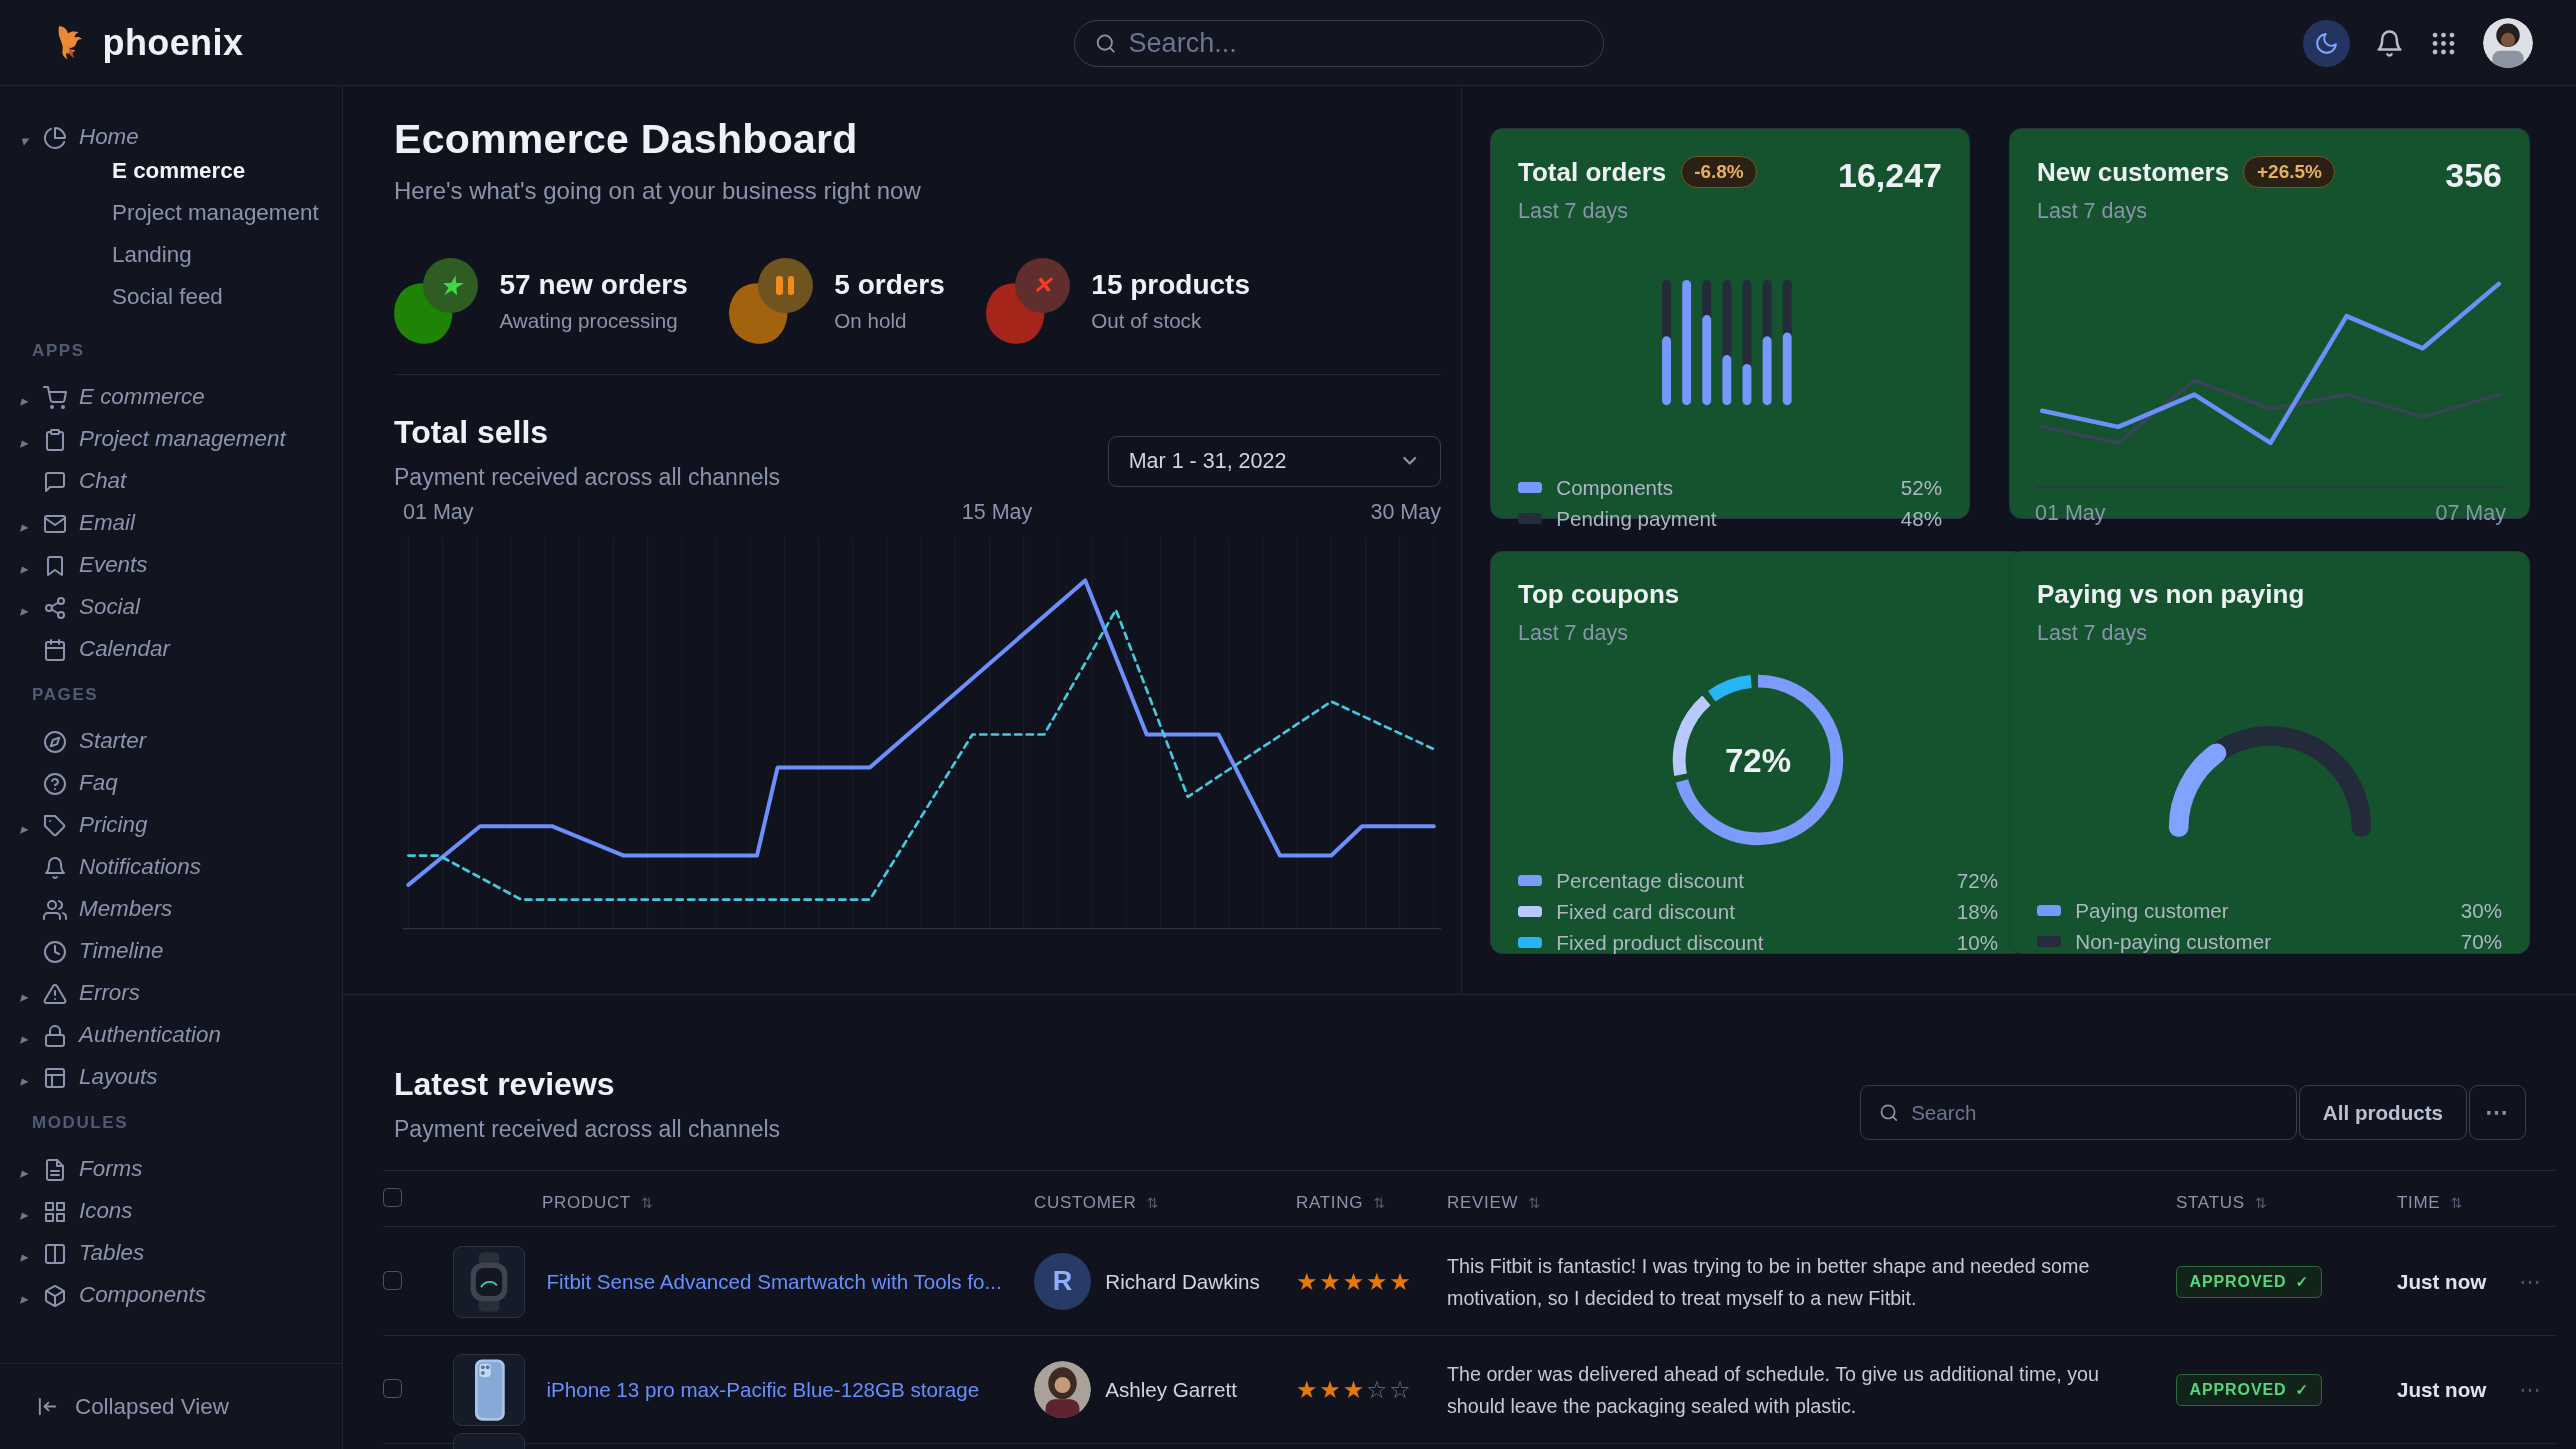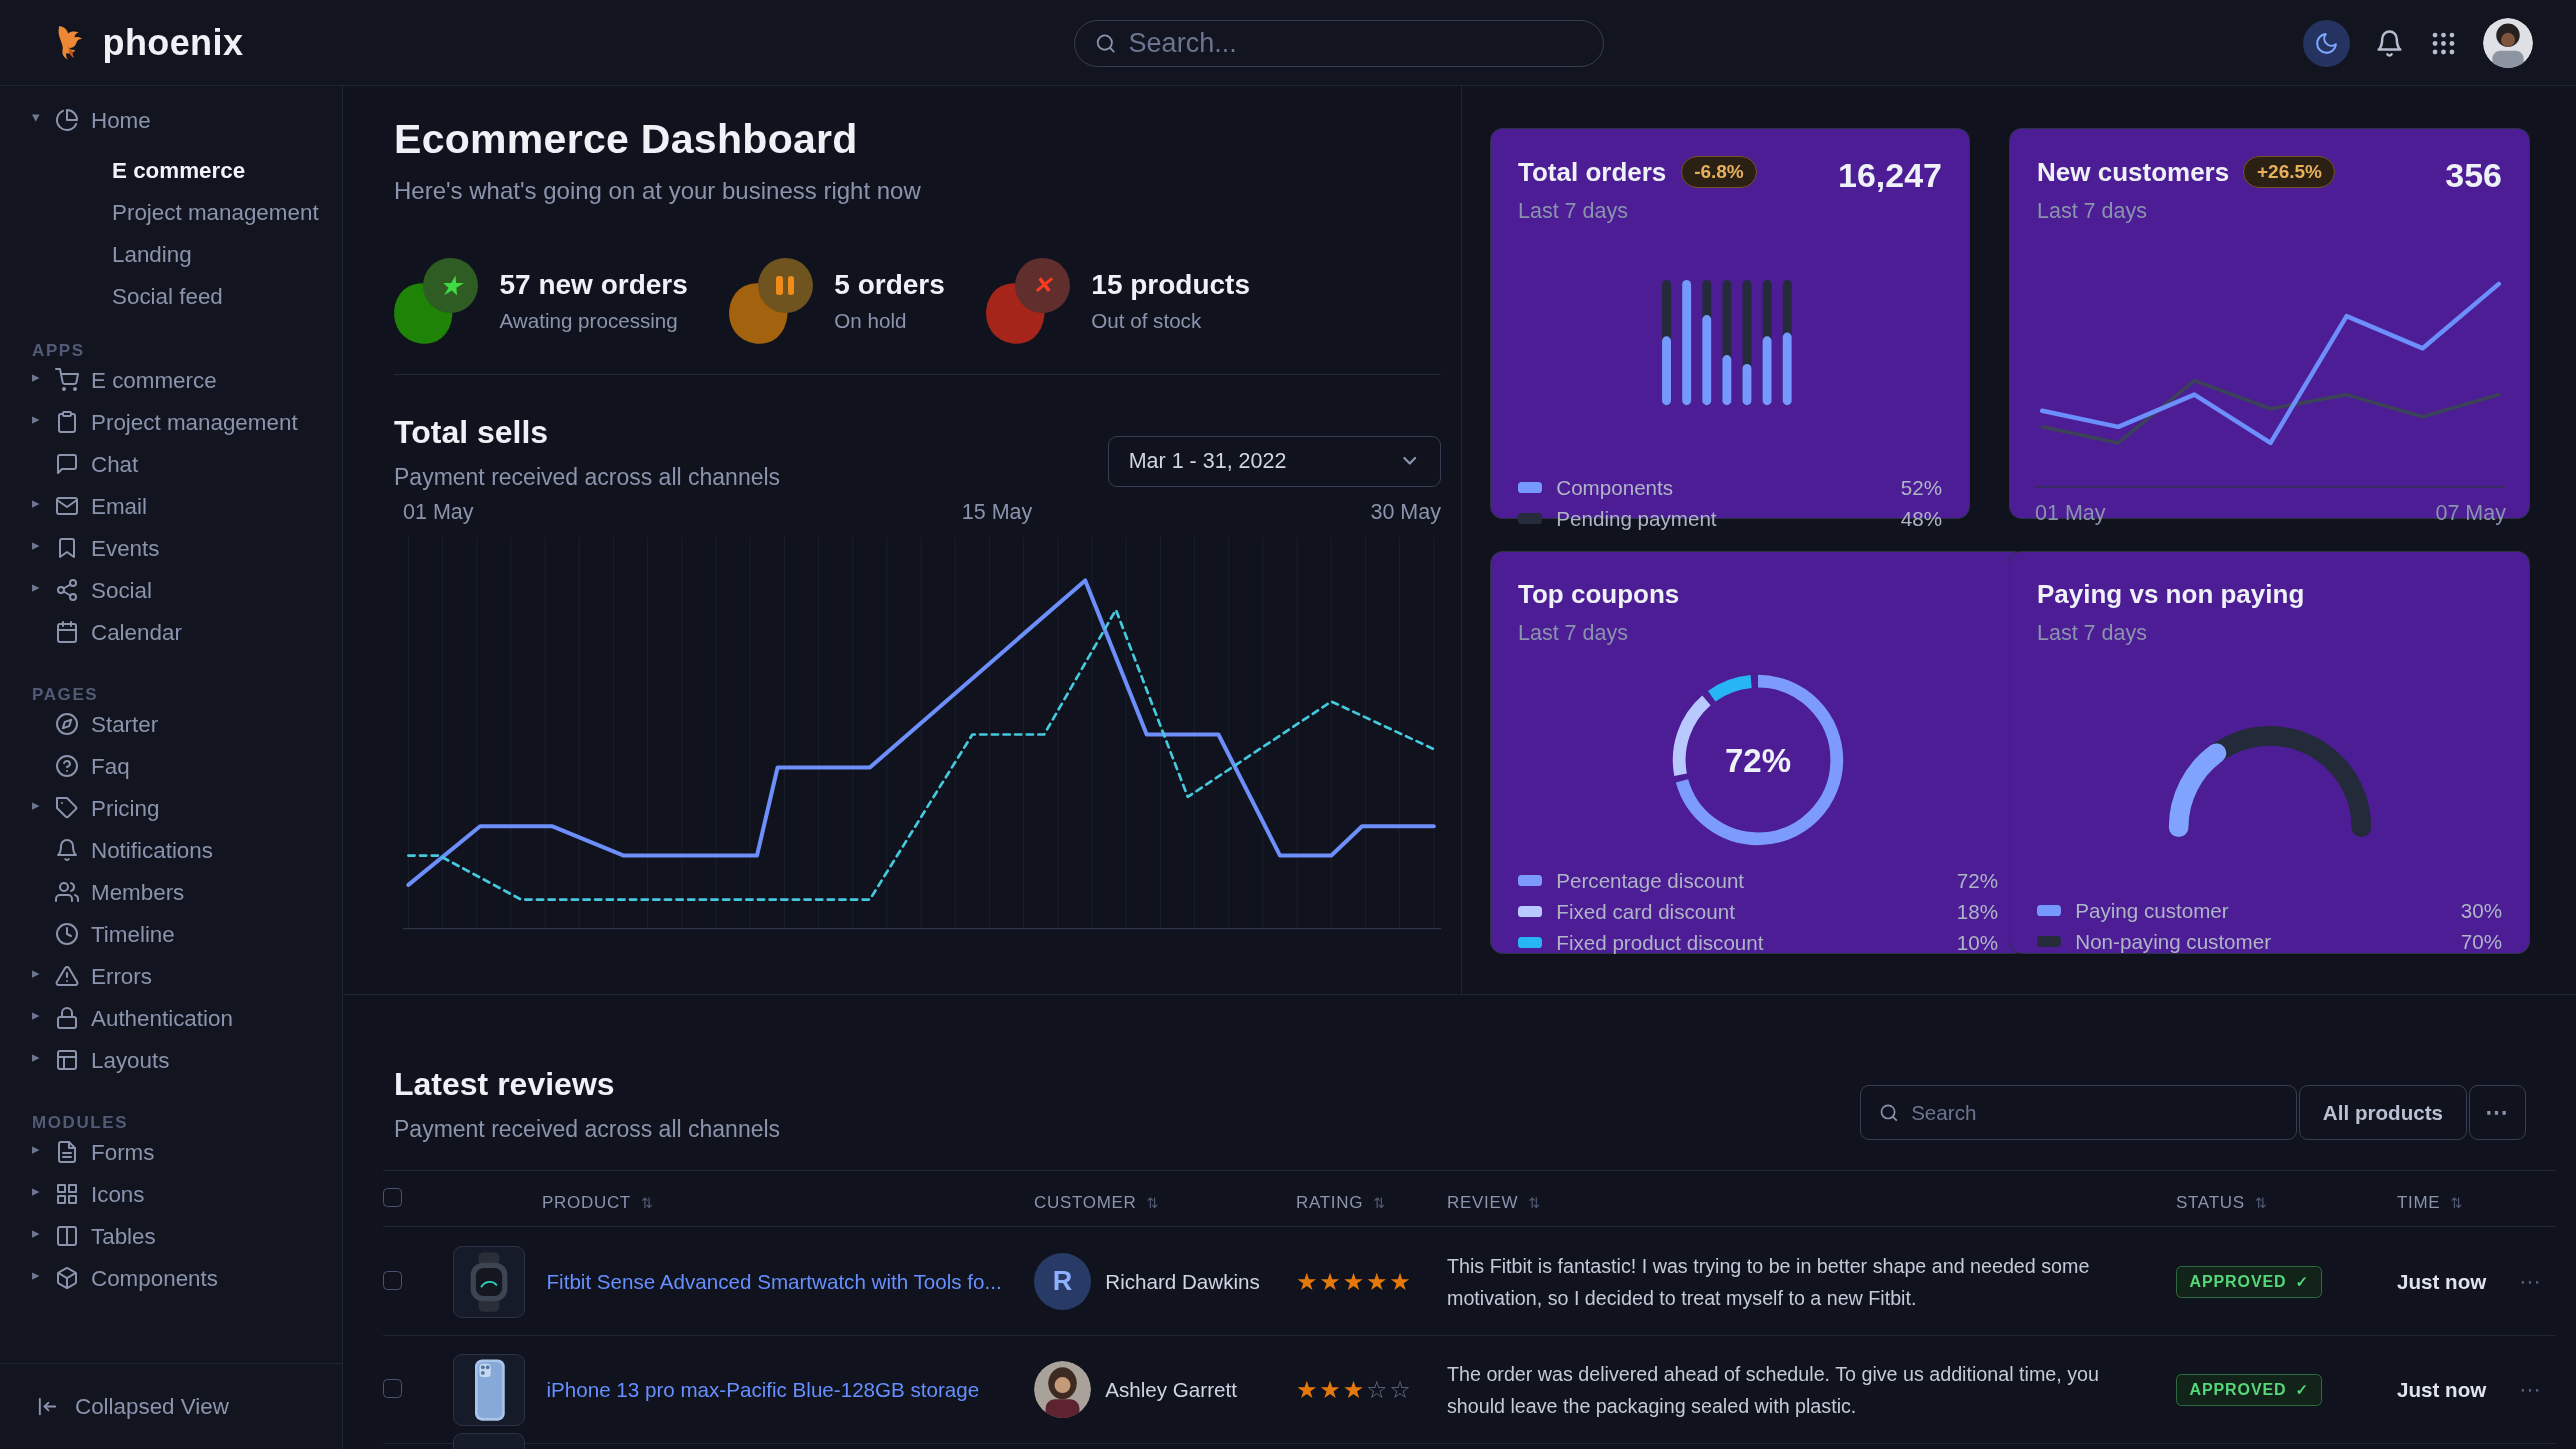--- a/index.html
+++ b/index.html
@@ -20,21 +20,21 @@
   .nav-search input::placeholder { color:#6b7590; }
   .nav-right { position:absolute; right:43px; top:0; height:86px; display:flex; align-items:center; gap:25px;}
   .moon-btn { width:47px; height:47px; border-radius:50%; background:#24335f; display:flex; align-items:center; justify-content:center; color:#7ea6ff;}
   .moon-btn svg { width:25px; height:25px;}
   .icon-btn { color:#b6bdcf; display:flex; align-items:center; justify-content:center;}
   .icon-btn svg { width:29px; height:29px;}
   .nav-avatar { width:50px; height:50px; border-radius:50%; overflow:hidden; }
   
   .sidebar { position:absolute; left:0; top:86px; width:343px; bottom:0; background:#12151f; border-right:1.3px solid #1f2535;}
   .side-scroll { position:absolute; top:0; left:0; right:0; bottom:86px; padding:21.5px 0 0 0; overflow:hidden;}
-  .nav-item { height:42px; display:flex; align-items:flex-start; padding-left:32px; color:#8a94ad; font-size:22.4px; cursor:pointer;}
+  .nav-item { height:42px; display:flex; align-items:flex-end; padding-left:20px; color:#8a94ad; font-size:22.4px; cursor:pointer;font-style:italic;}
   .nav-item .caret { width:23px; font-size:15px; color:#6e7891;}
   .nav-item .caret.down::before { content:"▾"; }
   .nav-item .caret.right::before { content:"▸"; }
   .nav-item .nicon { width:36px; display:flex; align-items:center;}
   .nav-item .nicon svg { width:24px; height:24px;}
   .sub-item { height:42px; display:flex; align-items:center; padding-left:112px; color:#8a94ad; font-size:22.4px; cursor:pointer;}
   .sub-item.active { color:#f0f3f8; font-weight:700;}
   .nav-section { margin:23px 0 7.2px 32px; font-size:17px; font-weight:700; letter-spacing:1.6px; color:#525b75;}
   .side-footer { position:absolute; left:0; right:0; bottom:0; height:86px; border-top:1.3px solid #1f2535; display:flex; align-items:center; padding-left:36px; gap:16px; color:#8a94ad; font-size:22.4px; cursor:pointer;}
   .side-footer svg { width:23px; height:23px;}
@@ -59,21 +59,21 @@
   .sec-title { font-size:32px; font-weight:700; color:#eef1f6;}
   .sec-sub { margin-top:12.5px; font-size:23px; color:#8a94ad;}
   .date-select { margin-top:21.5px; width:333px; height:51px; border:1.3px solid #373e53; border-radius:9px; display:flex; align-items:center; justify-content:space-between; padding:0 19.7px; color:#cfd5e3; font-size:21.5px; cursor:pointer;}
   .date-select svg { width:21.5px; height:21.5px; color:#8a94ad;}
   .sells-chart { position:absolute; left:60px; top:438px; width:1038px; height:421px;}
   .tick { position:absolute; top:414px; font-size:21.5px; color:#8a94ad;}
   .vdiv { position:absolute; left:1118px; top:0; width:1.3px; height:908px; background:#1f2535;}
   .hdiv { position:absolute; left:0; right:0; top:908px; height:1.3px; background:#1f2535;}
   
   .right-col { position:absolute; left:1147px; top:0; width:1087px; height:908px;}
-  .card { position:absolute; background:#4c1d95; border:1.3px solid #2c3344; border-radius:12.5px; padding:27px;}
+  .card { position:absolute; background:#14532d; border:1.3px solid #2c3344; border-radius:12.5px; padding:27px;}
   .card.c1 { left:0; top:42px; width:480px; height:391px;}
   .card.c2 { left:519px; top:42px; width:521px; height:391px;}
   .card.c3 { left:0; top:465px; width:536px; height:403px;}
   .card.c4 { left:519px; top:465px; width:521px; height:403px;}
   .card-head { display:flex; justify-content:space-between; align-items:flex-start;}
   .ct-row { display:flex; align-items:center; gap:14.3px;}
   .card-title { font-size:26px; font-weight:700; color:#eef1f6;}
   .badge { height:32px; padding:0 12.5px; border-radius:16px; border:1.3px solid #77541f; background:#2a2114; color:#e8b05d; font-size:19px; font-weight:700; display:flex; align-items:center;}
   .card-value { font-size:34px; font-weight:700; color:#eef1f6;}
   .card-sub { margin-top:10.7px; font-size:21.5px; color:#8a94ad;}

